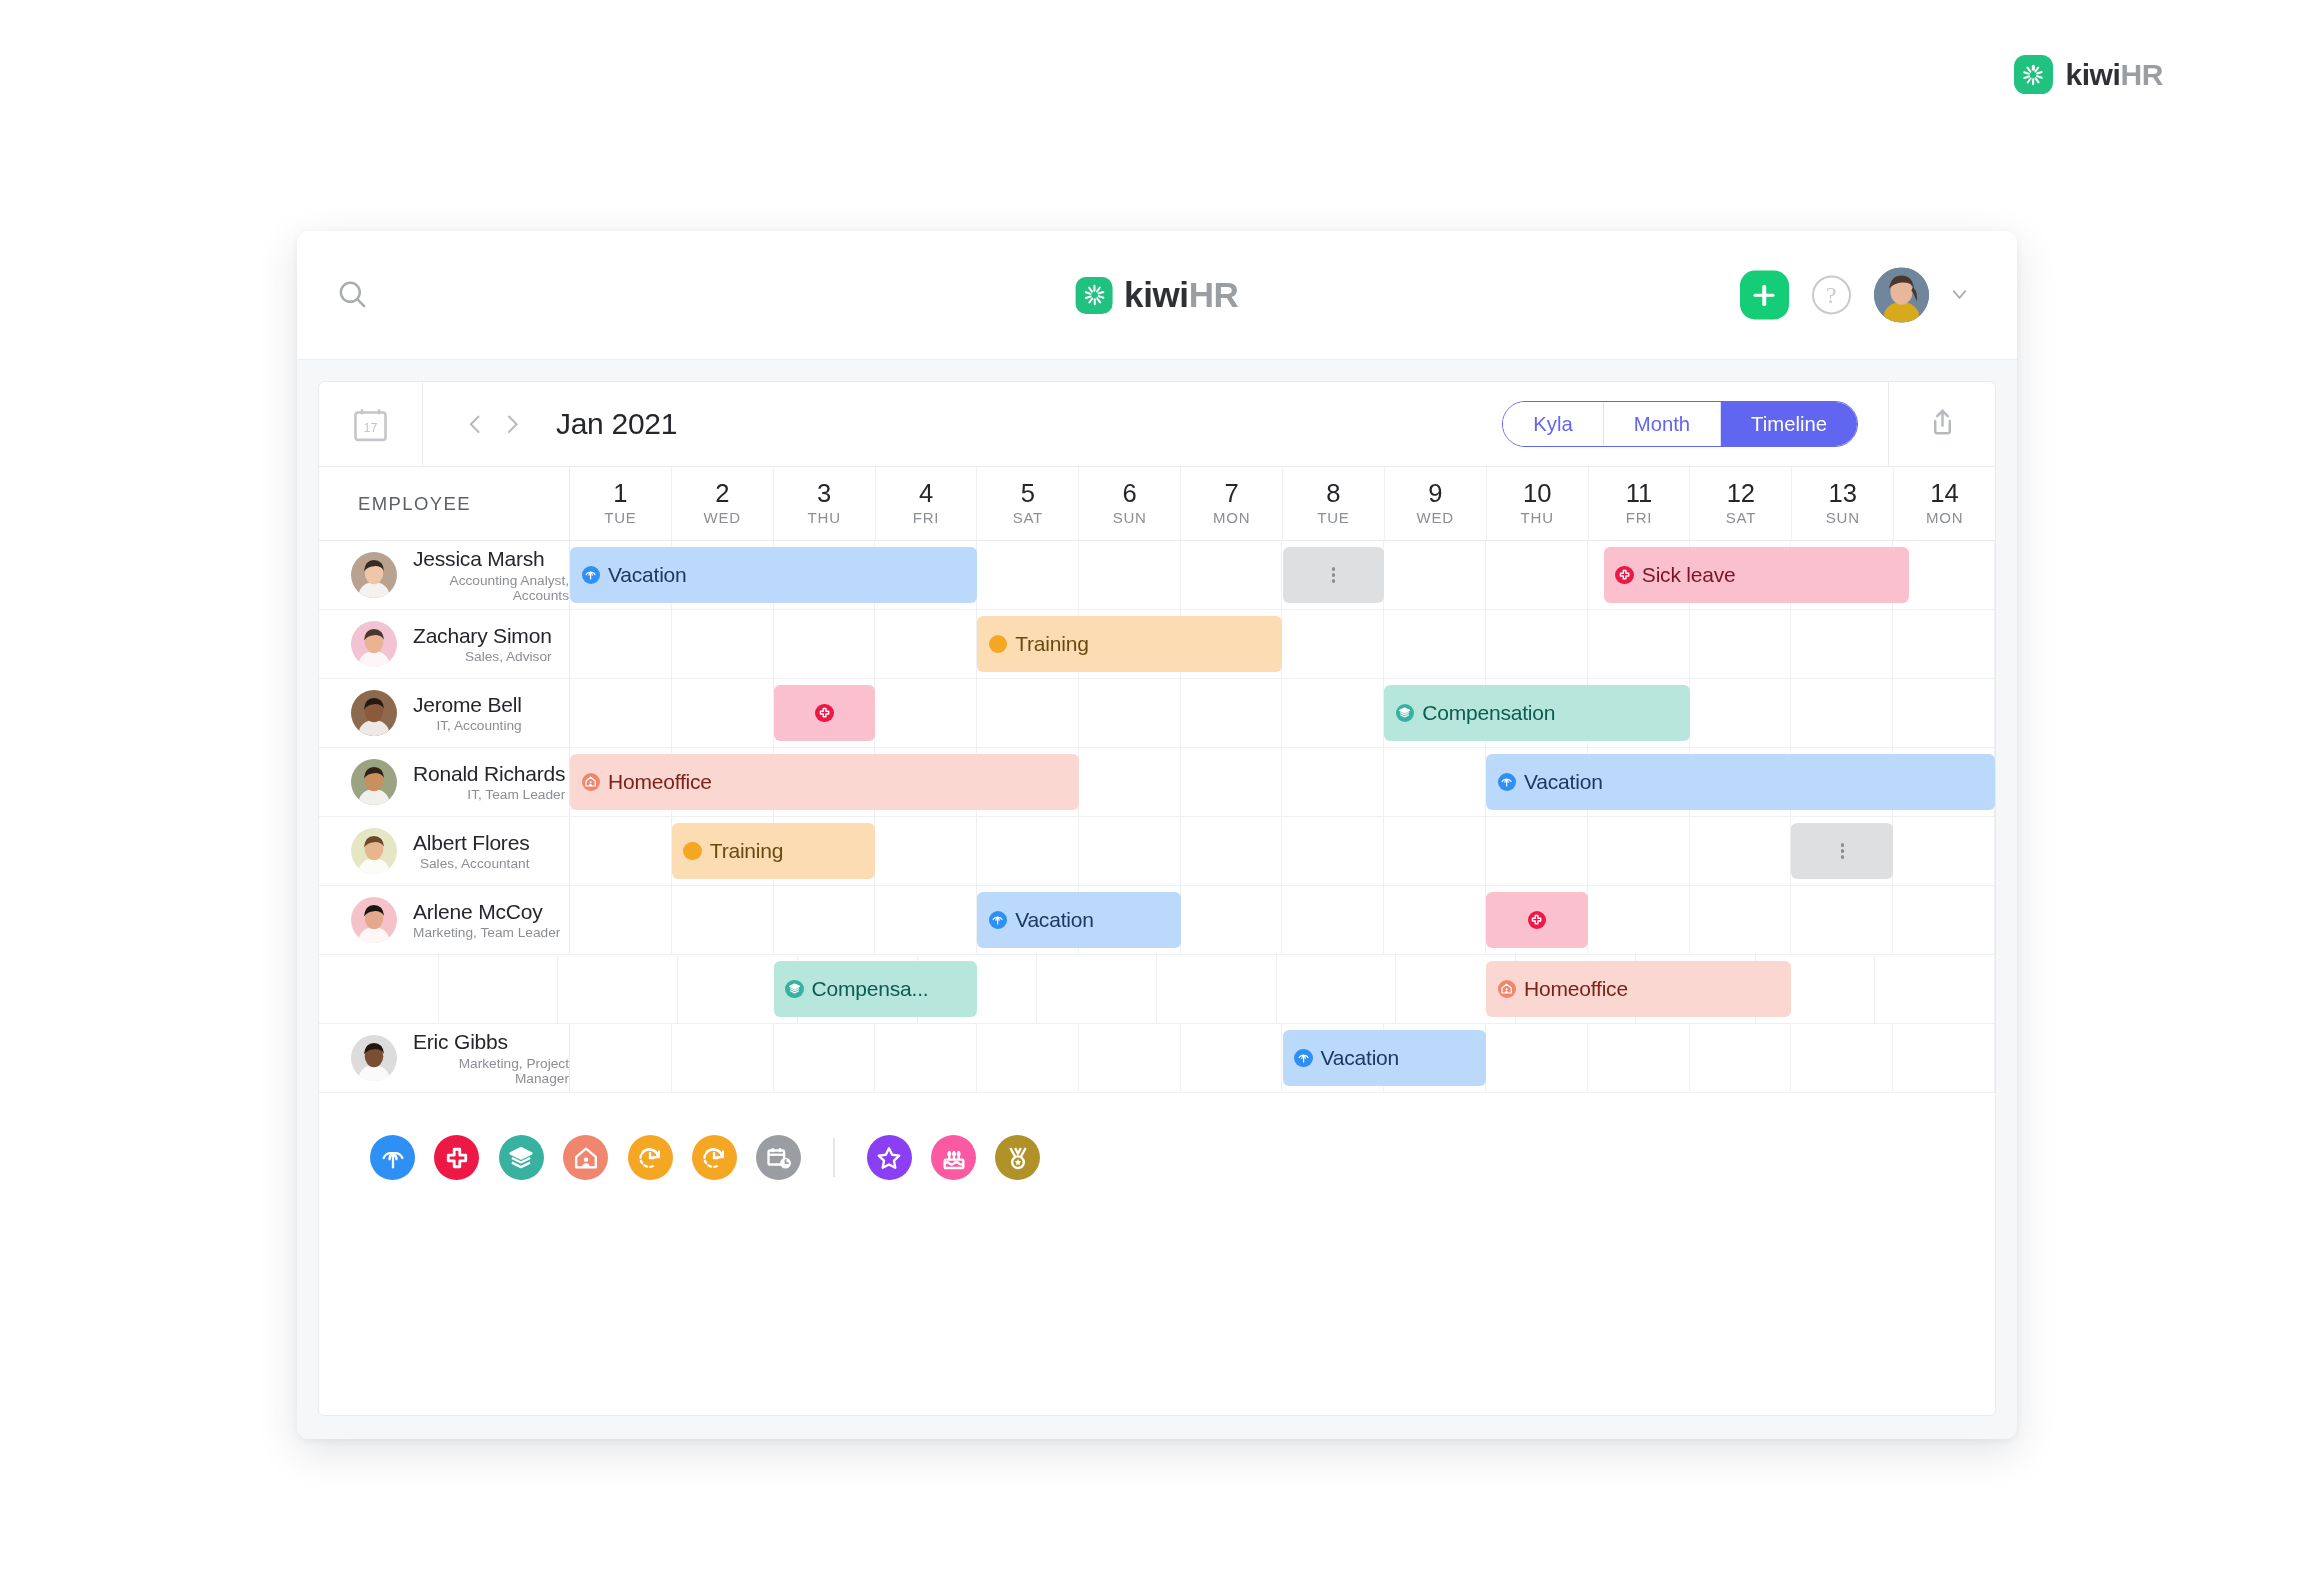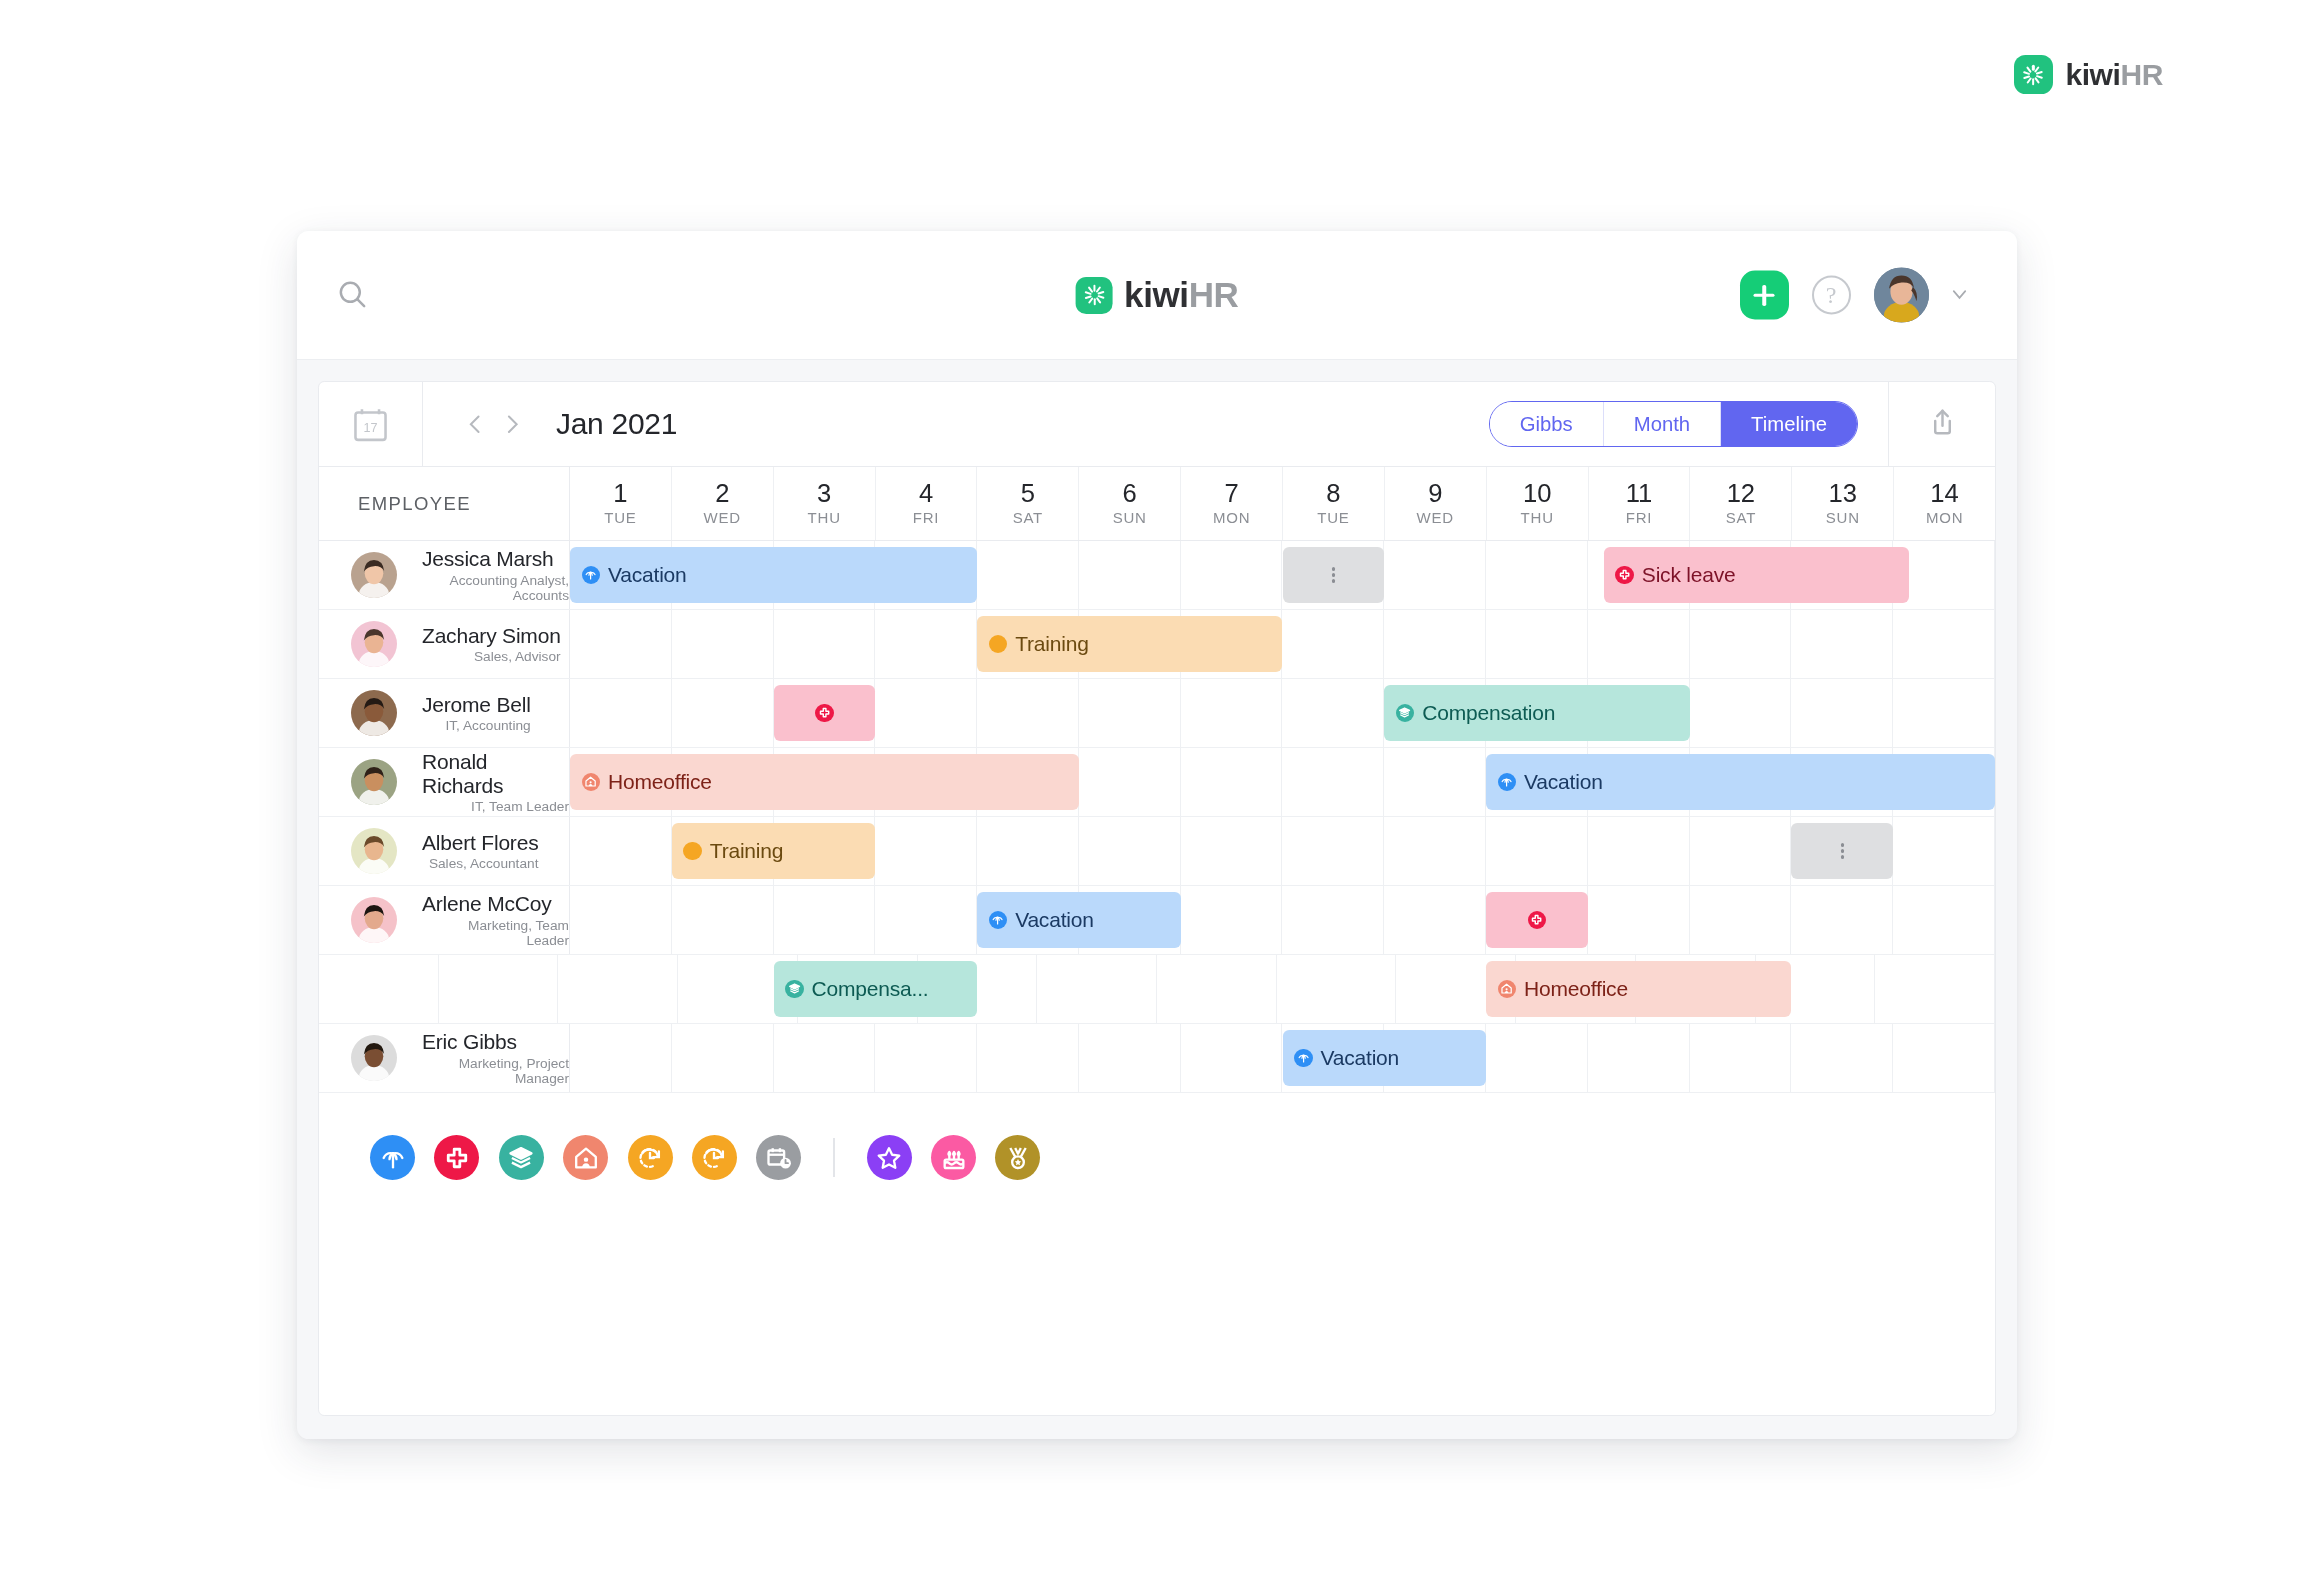--- a/index.html
+++ b/index.html
@@ -143,21 +143,21 @@
   .day-num { font-size: 25.6px; color: #24262b; line-height: 1; }
   .day-dow { font-size: 15px; color: #8b8e94; letter-spacing: 0.8px; }
 
   
   .rows { position: relative; }
   .row {
     display: flex; height: 69px; border-bottom: 0.9px solid #eef0f3;
     position: relative;
   }
   .row .emp-col {
-    gap: 25px; padding-left: 32px; align-items: center;
+    gap: 16px; padding-left: 32px; align-items: center;
   }
   .row-avatar {
     width: 46px; height: 46px; border-radius: 50%; flex: none;
     overflow: hidden; position: relative;
   }
   .emp-text { display: flex; flex-direction: column; gap: 1.8px; }
   .emp-name { font-size: 21px; color: #24262b; letter-spacing: -0.2px; }
   .emp-role { font-size: 13.7px; color: #8b8e94; text-align: right; }
   .day-bg { flex: 1; border-right: 0.9px solid #eef0f3; }
   .day-bg:last-child { border-right: none; }
@@ -286,21 +286,21 @@
             </svg>
         </button>
         <button class="nav-btn">
           <svg width="26.5" height="26.5" viewBox="0 0 24 24" fill="none" stroke="#b6b9be" stroke-width="1.8" stroke-linecap="round">
               <polyline points="9,5 16,12 9,19"></polyline>
             </svg>
         </button>
         <div class="month-label">Jan 2021</div>
 
         <div class="seg">
-          <button>Gibbs</button>
+          <button>Kyla</button>
           <button>Month</button>
           <button class="active">Timeline</button>
         </div>
       </div>
 
       <div class="tb-export">
         <span>
           <svg width="35" height="35" viewBox="0 0 24 24" fill="none" stroke="#b6b9be" stroke-width="1.7" stroke-linecap="round" stroke-linejoin="round">
             <path d="M7 11 V18 a1.4 1.4 0 0 0 1.4 1.4 h7.2 A1.4 1.4 0 0 0 17 18 V11"></path>
             <line x1="12" y1="4" x2="12" y2="14.2"></line>

